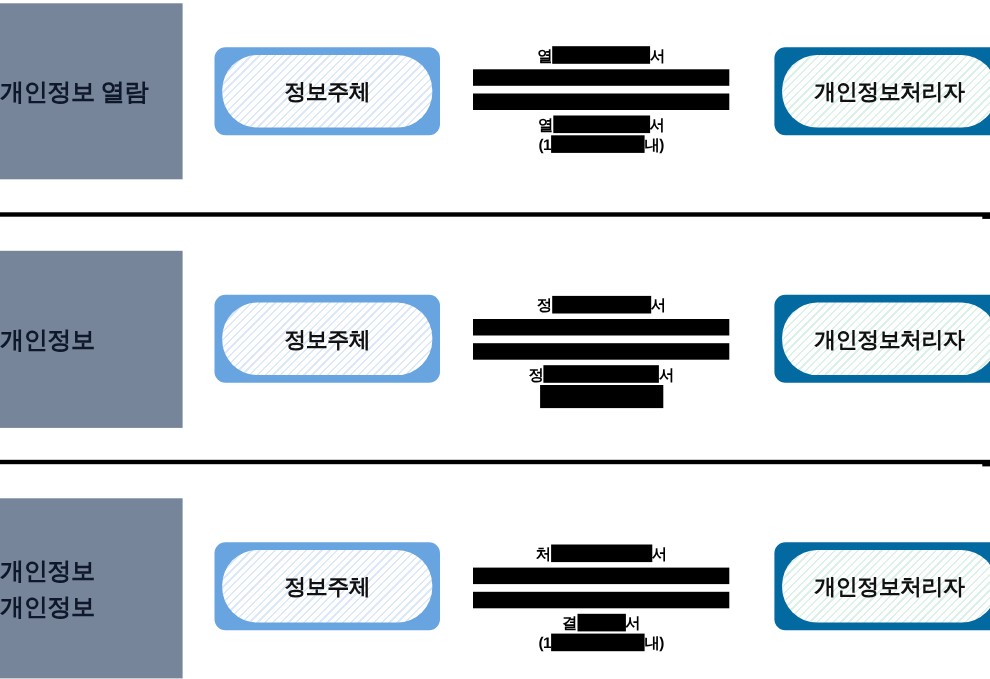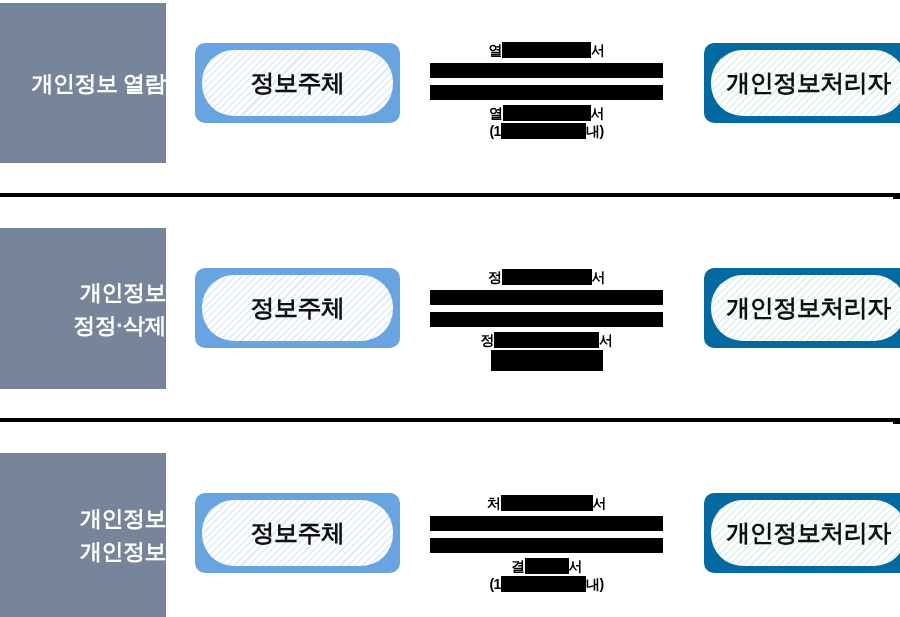--- a/index.html
+++ b/index.html
@@ -2,32 +2,32 @@
 <html><head>
 <meta charset="utf-8">
 <style>
   html,body { margin:0; padding:0; background:#ffffff; }
   .canvas {
     position:relative; width:900px; height:617px; background:#ffffff; overflow:hidden;
     font-family:"Liberation Sans","DejaVu Sans",sans-serif;
   }
   
   .gray-label {
-    position:absolute; left:0; width:166px; background:#76859A; color:#ffffff;
-    display:flex; flex-direction:column; justify-content:center; align-items:flex-end;
+    position:absolute; left:0; width:166px; background:#76859A; color:#0f172a;
+    display:flex; flex-direction:column; justify-content:center; align-items:flex-start;
     font-size:22px; font-weight:600; line-height:1.5; letter-spacing:-0.5px; text-align:center;
   }
   
   .pill { position:absolute; height:80px; border-radius:10px; padding:7px; box-sizing:border-box; }
   .pill.blue  { left:195px; width:205px; background:#68A4E0; }
   .pill.green { left:704px; width:209px; background:#0369a1; }
   .pill-inner {
     width:100%; height:100%; border-radius:32px;
     display:flex; align-items:center; justify-content:center;
-    font-size:24px; font-weight:600; color:#111111; letter-spacing:-0.5px;
+    font-size:20px; font-weight:600; color:#111111; letter-spacing:-0.5px;
   }
   .blue-hatch  { background:repeating-linear-gradient(135deg,#ffffff 0 3.5px,#dde9f8 3.5px 5px); }
   .green-hatch { background:repeating-linear-gradient(135deg,#ffffff 0 3.5px,#dcf2e8 3.5px 5px); }
   
   .arrows { position:absolute; left:430px; width:233px; display:flex; flex-direction:column; align-items:center; }
   .alabel {
     height:18px; line-height:18px; font-size:14px; font-weight:700; color:#000000;
     display:flex; align-items:center; letter-spacing:-0.5px; white-space:nowrap;
   }
   .bar { width:100%; height:15px; background:#000000; }
@@ -82,21 +82,20 @@
     <div class="pill-inner green-hatch">
       <span>개인정보처리자</span>
     </div>
   </div>
 
   <div class="sep" style="top:193px;"></div>
   <div class="sep-tail" style="top:196px; left:893px;"></div>
 
   <div class="gray-label" style="top:228px; height:161px;">
     <div>개인정보</div>
-    <div>정정·삭제</div>
   </div>
 
   <div class="pill blue" style="top:268px;">
     <div class="pill-inner blue-hatch">
       <span>정보주체</span>
     </div>
   </div>
 
   <div class="arrows" style="top:268px;">
     <div class="alabel">

